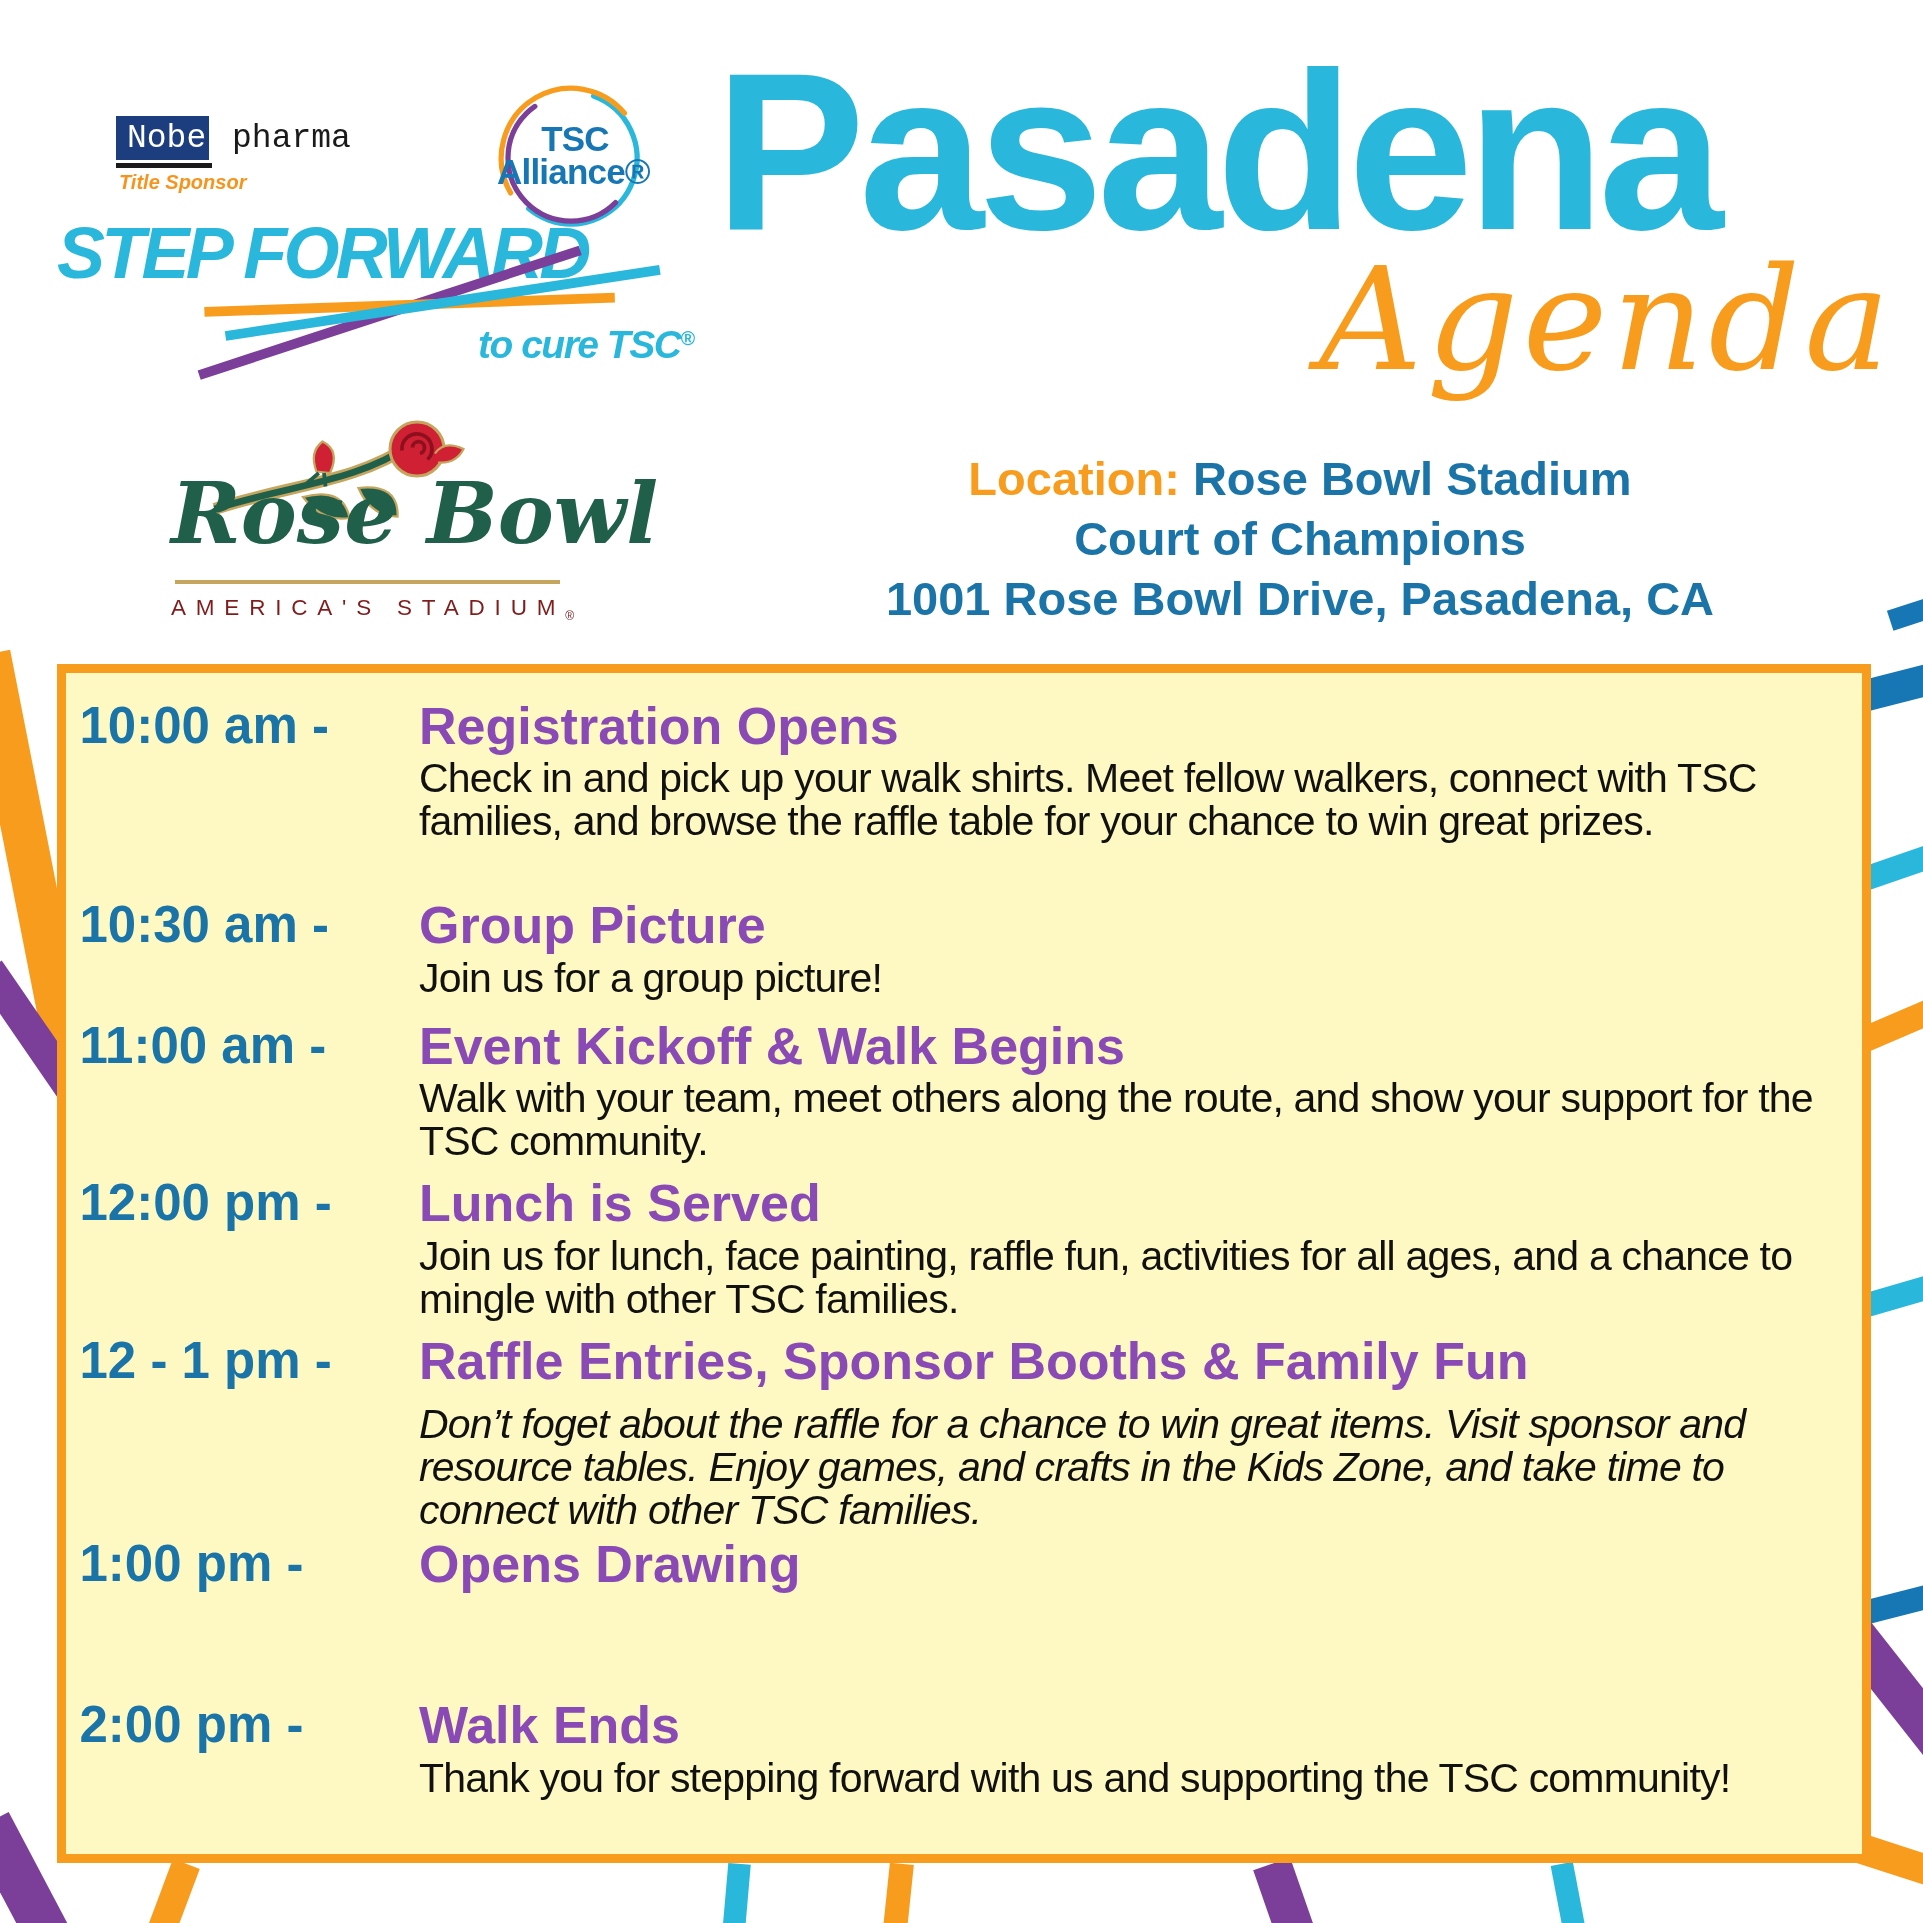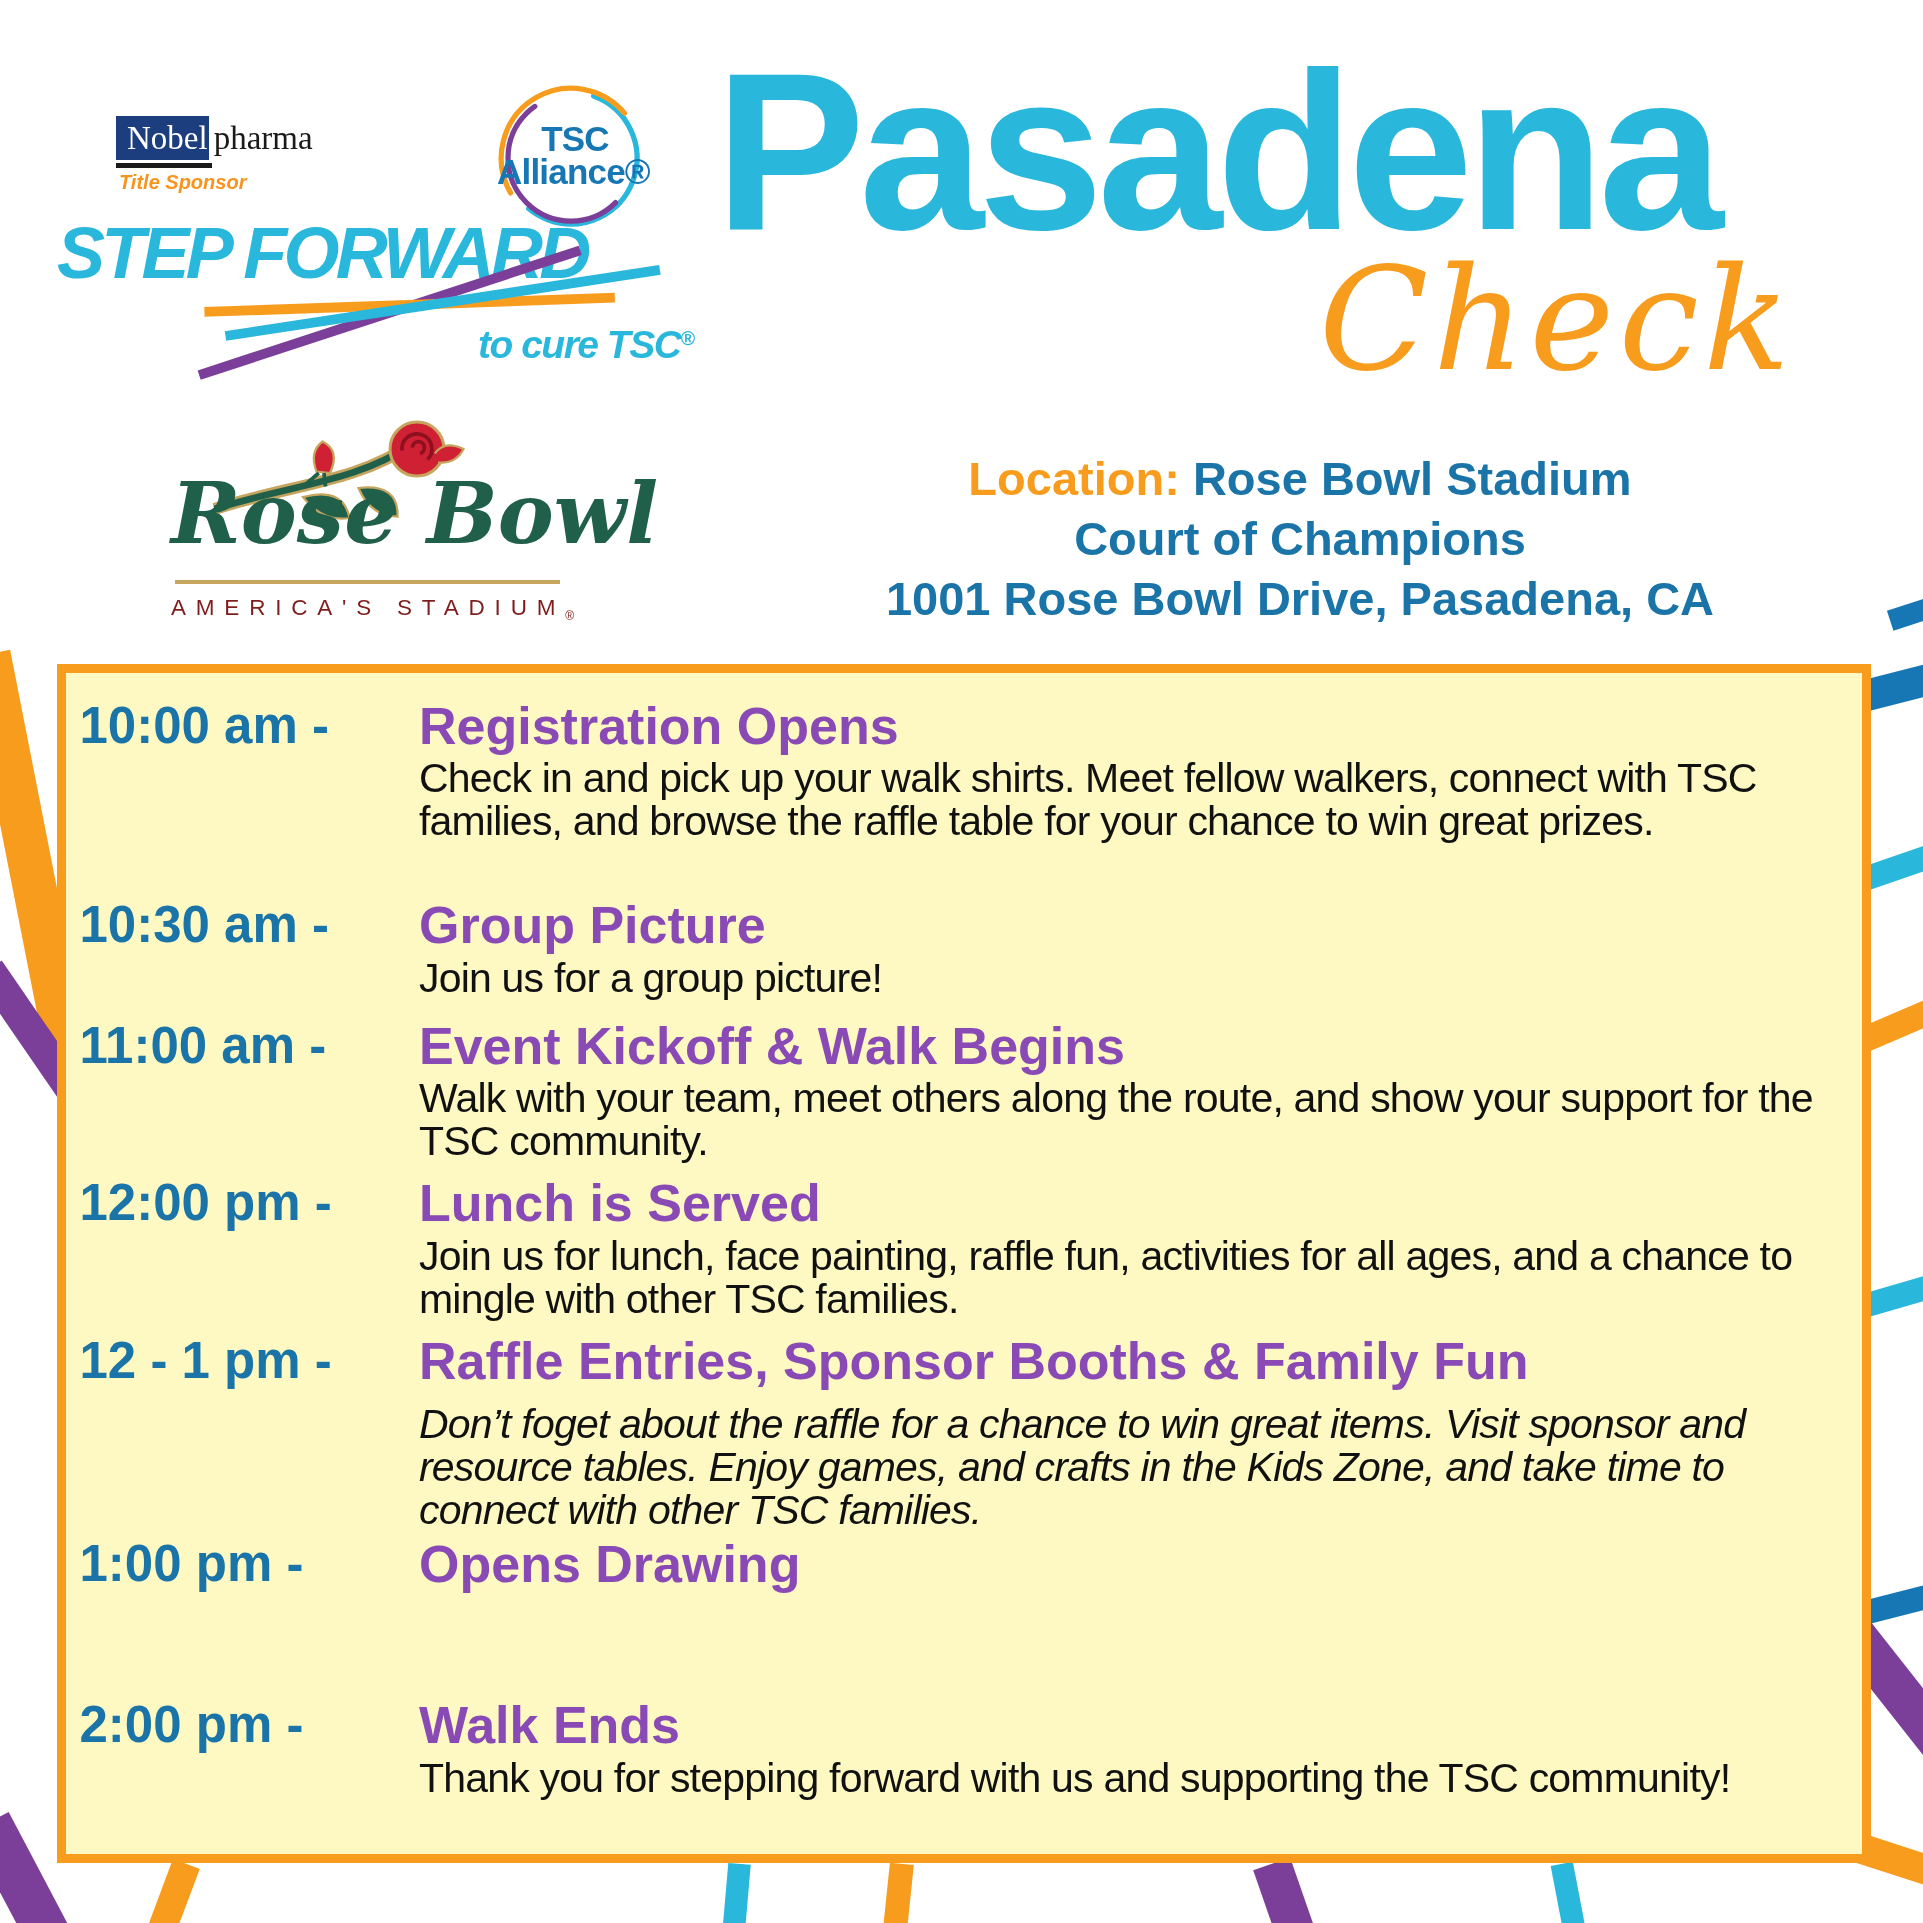--- a/index.html
+++ b/index.html
@@ -4,21 +4,21 @@
 <style>
   html,body{margin:0;padding:0;}
   body{
     width:1924px;height:1924px;position:relative;overflow:hidden;
     background:#ffffff;font-family:"Liberation Sans",sans-serif;
   }
   
   #decor{position:absolute;left:0;top:0;z-index:0;}
   
   .np-rect{position:absolute;left:116px;top:116px;width:93px;height:44px;background:#1c3e7e;z-index:2;}
-  .np-name{position:absolute;left:127px;top:120px;z-index:3;font-family:Liberation Serif, serif;font-size:33px;color:#ffffff;white-space:nowrap;}
+  .np-name{position:absolute;left:127px;top:120px;z-index:3;font-family:Liberation Mono, monospace;font-size:33px;color:#ffffff;white-space:nowrap;}
   .np-rest{color:#1a1a1a;padding-left:6px;}
   .np-underline{position:absolute;left:116px;top:163px;width:96px;height:5.3px;background:#1a1a1a;z-index:2;}
   .np-sponsor{position:absolute;left:119px;top:171px;z-index:2;font-size:20px;font-weight:bold;font-style:italic;color:#f7941d;}
   
   .tsc-logo{position:absolute;left:496px;top:83px;z-index:2;}
   .tsc-t1{position:absolute;left:526px;top:119px;width:98px;text-align:center;font-size:35px;font-weight:bold;color:#1777b4;z-index:3;letter-spacing:-0.8px;}
   .tsc-t2{position:absolute;left:497px;top:152px;width:143px;text-align:center;font-size:35px;font-weight:bold;color:#1777b4;z-index:3;letter-spacing:-0.8px;}
   
   .sf-main{position:absolute;left:57px;top:212px;z-index:2;font-size:72px;font-weight:900;font-style:italic;color:#2ab7dc;letter-spacing:-3.8px;white-space:nowrap;}
   .sf-main .fw{margin-left:13.5px;}
@@ -97,21 +97,21 @@
 <svg id="sf-lines" style="position:absolute;left:0;top:0;z-index:2;" width="714" height="421" viewBox="0 0 950 560">
   <line x1="265" y1="499" x2="772" y2="333" stroke="#7b3f99" stroke-width="13"></line>
   <line x1="272" y1="415" x2="818" y2="396" stroke="#f89c1e" stroke-width="13"></line>
   <line x1="300" y1="447" x2="878" y2="359" stroke="#2ab7dc" stroke-width="13"></line>
 </svg>
 <div class="sf-tag">
   <span>to cure TSC</span><span class="sf-reg">®</span>
 </div>
 
 <div class="city">Pasadena</div>
-<div class="script">Check</div>
+<div class="script">Agenda</div>
 
 <div class="loc">
   <div><span class="lab">Location:</span><span> Rose Bowl Stadium</span></div>
   <div>Court of Champions</div>
   <div>1001 Rose Bowl Drive, Pasadena, CA</div>
 </div>
 
 <svg class="rb-art" width="391" height="120" viewBox="0 0 520 160">
   <path d="M60 128 C 160 96, 250 92, 322 42" fill="none" stroke="#c6a55e" stroke-width="16"></path>
   <path d="M60 128 C 160 96, 250 92, 322 42" fill="none" stroke="#20604a" stroke-width="9"></path>

